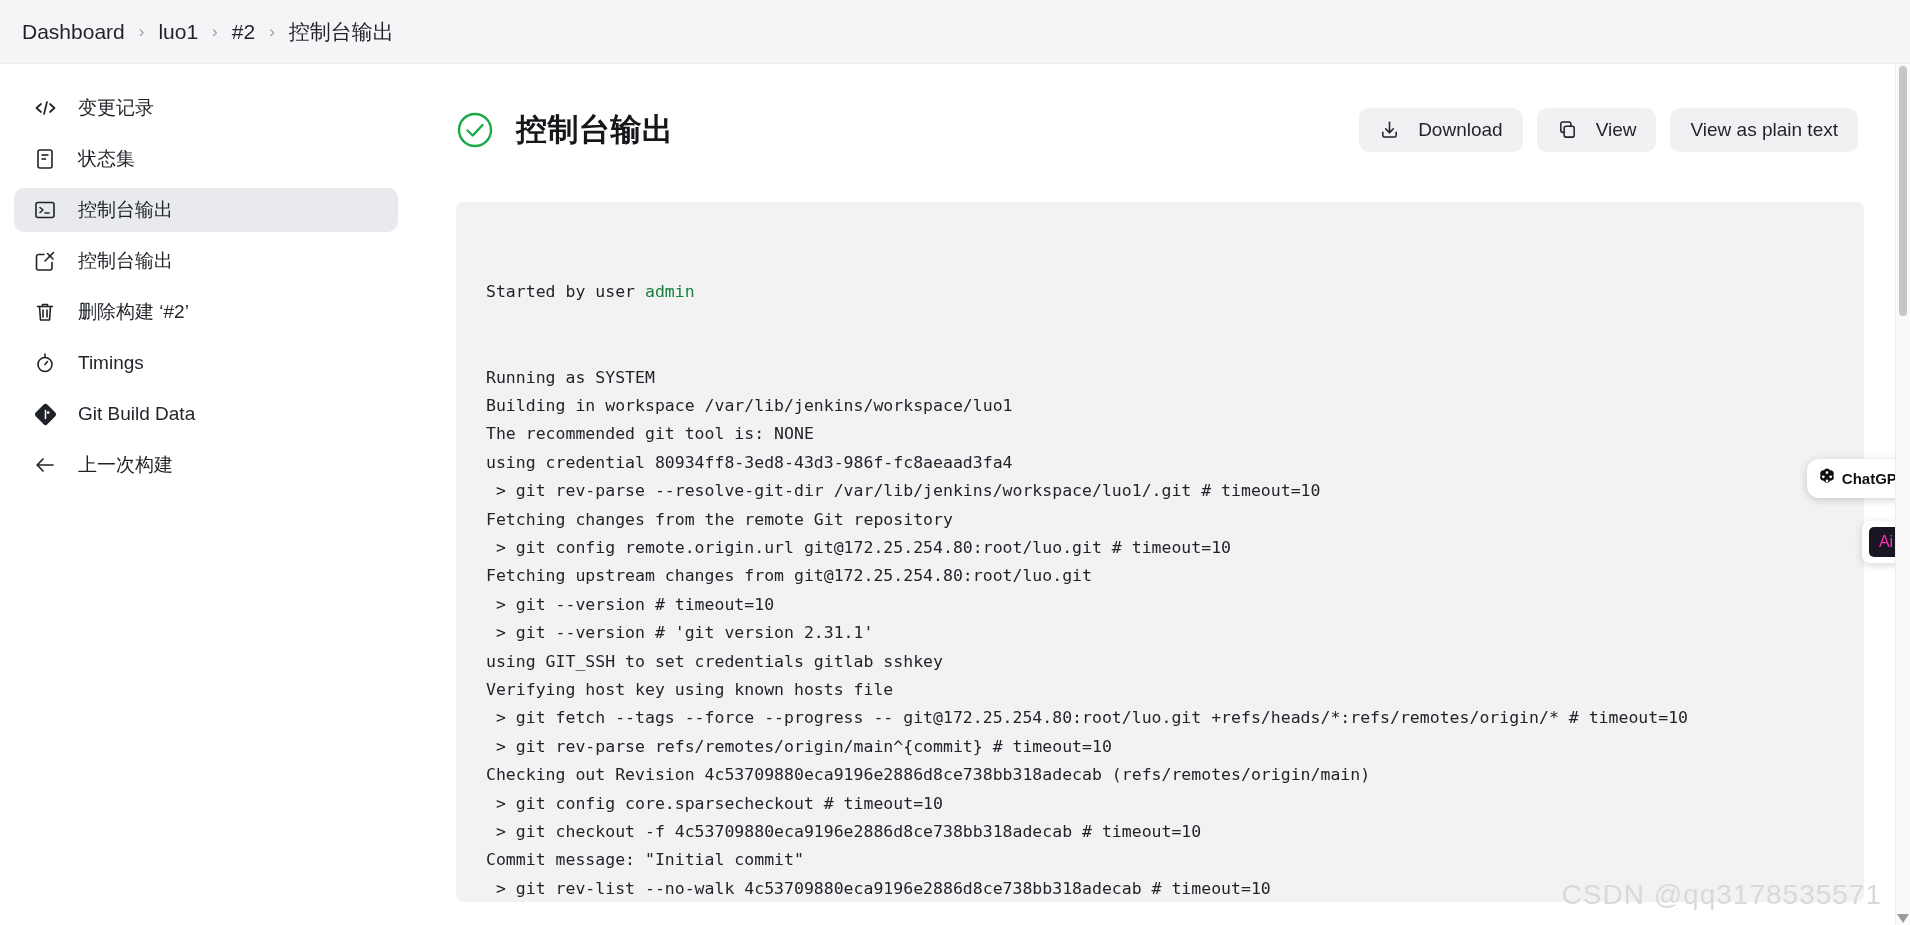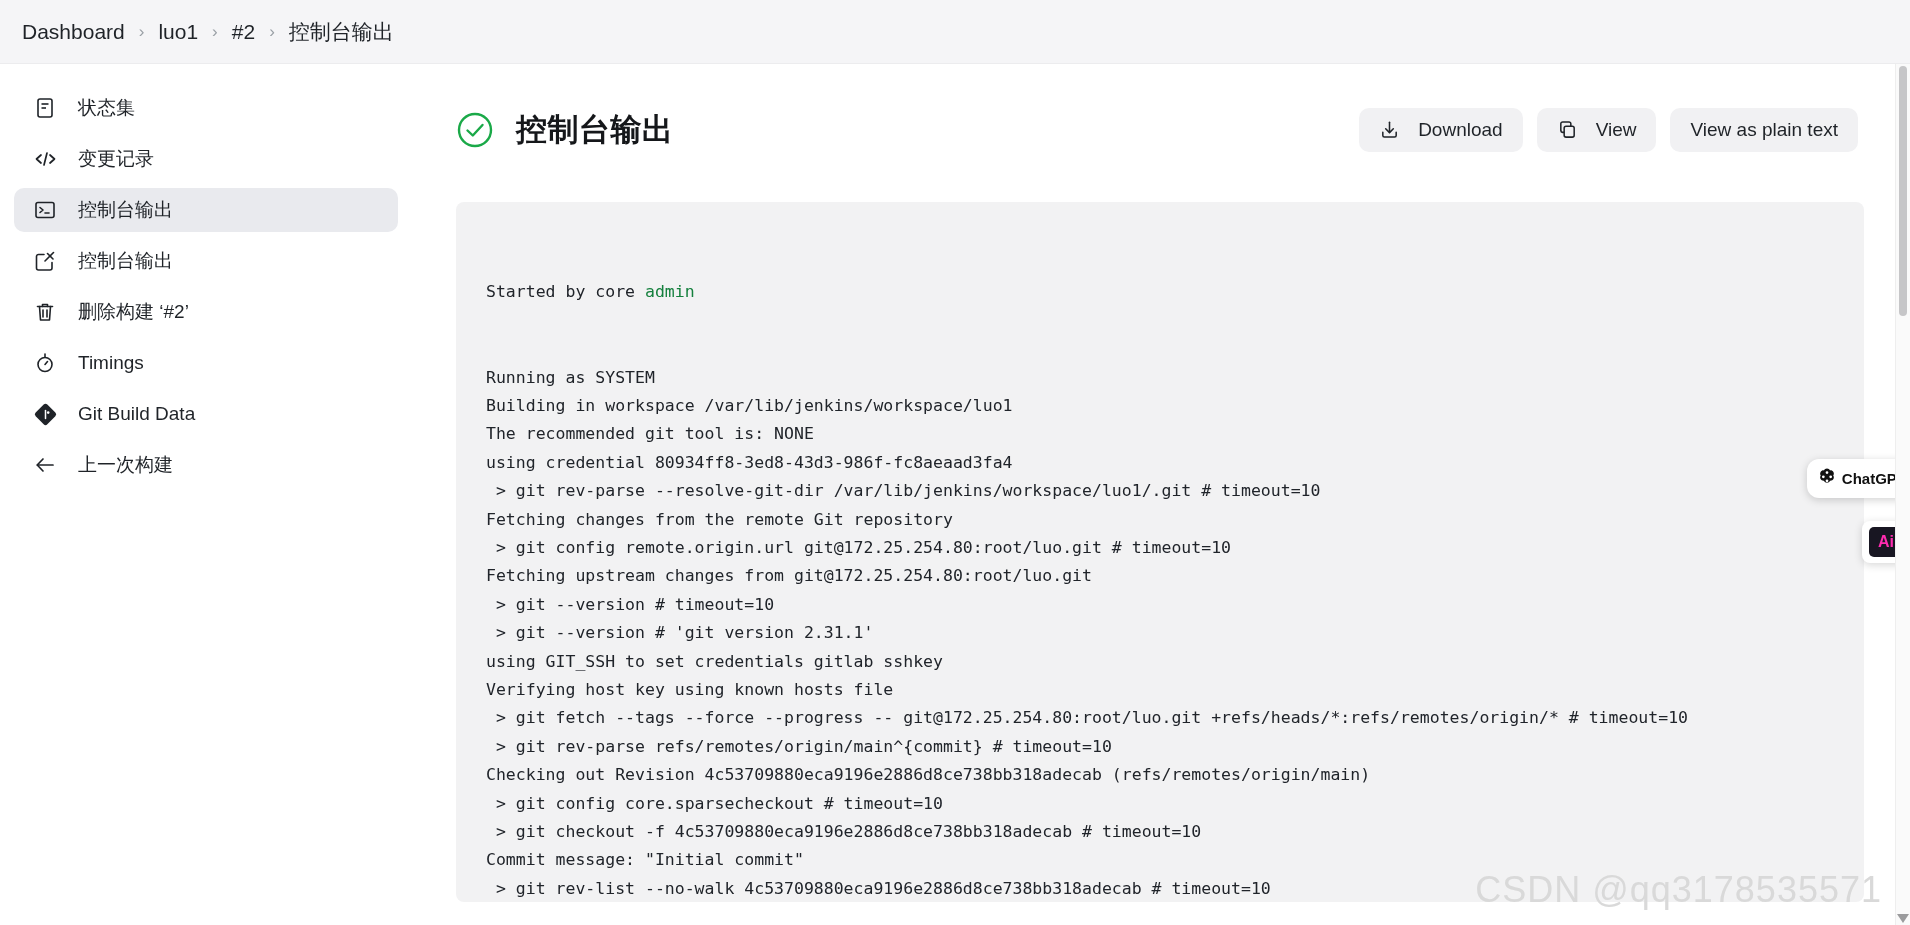--- a/index.html
+++ b/index.html
@@ -200,21 +200,21 @@
   }
   .ai-inner {
     width: 34px;
     height: 30px;
     background: #181622;
     border-radius: 5px;
     display: flex;
     align-items: center;
     justify-content: center;
     font-size: 16px;
-    font-weight: 700;
+    font-weight: 400;
     color: #ff2bb0;
     letter-spacing: 0px;
   }
 
   
   .vscroll {
     position: absolute;
     right: 0;
     top: 64px;
     width: 14px;
@@ -239,21 +239,21 @@
     border-left: 6px solid transparent;
     border-right: 6px solid transparent;
     border-top: 9px solid #9b9b9d;
   }
 
   
   .watermark {
     position: absolute;
     right: 28px;
     bottom: 14px;
-    font-size: 36px;
+    font-size: 28px;
     color: #d9d9d9;
     letter-spacing: 1px;
     user-select: none;
     pointer-events: none;
     white-space: nowrap;
   }
 </style>
 </head>
 <body>
 
@@ -268,38 +268,38 @@
     <span class="crumb">控制台输出</span>
   </div>
 </div>
 
 <div class="body-wrap">
 
   <nav class="sidebar">
 
     <div class="side-item">
       <span class="side-ico">
+        <svg width="25" height="24" viewBox="0 0 25 24" fill="none" stroke="#1f2328" stroke-width="1.7" stroke-linecap="round" stroke-linejoin="round">
+          <polyline points="8,8 3.5,12 8,16"></polyline>
+            <polyline points="17,8 21.5,12 17,16"></polyline>
+            <line x1="14" y1="6" x2="11" y2="18"></line>
+        </svg>
+      </span>
+      <span>变更记录</span>
+    </div>
+
+    <div class="side-item">
+      <span class="side-ico">
         <svg width="24" height="24" viewBox="0 0 24 24" fill="none" stroke="#1f2328" stroke-width="1.6">
           <rect x="5" y="3" width="14" height="18" rx="2"></rect>
             <line x1="8.5" y1="8" x2="15.5" y2="8"></line>
             <line x1="8.5" y1="12" x2="13" y2="12"></line>
         </svg>
       </span>
       <span>状态集</span>
-    </div>
-
-    <div class="side-item">
-      <span class="side-ico">
-        <svg width="25" height="24" viewBox="0 0 25 24" fill="none" stroke="#1f2328" stroke-width="1.7" stroke-linecap="round" stroke-linejoin="round">
-          <polyline points="8,8 3.5,12 8,16"></polyline>
-            <polyline points="17,8 21.5,12 17,16"></polyline>
-            <line x1="14" y1="6" x2="11" y2="18"></line>
-        </svg>
-      </span>
-      <span>变更记录</span>
     </div>
 
     <div class="side-item active">
       <span class="side-ico">
         <svg width="24" height="24" viewBox="0 0 24 24" fill="none" stroke="#1f2328" stroke-width="1.6" stroke-linecap="round" stroke-linejoin="round">
           <rect x="3" y="4.5" width="18" height="15" rx="2"></rect>
             <polyline points="7,9.5 10,12 7,14.5"></polyline>
             <line x1="12" y1="15" x2="16" y2="15"></line>
         </svg>
       </span>
@@ -402,21 +402,21 @@
         </button>
 
         <button class="btn">
           <span>View as plain text</span>
         </button>
       </div>
     </div>
 
     <section class="console">
       <div class="log">
-        <div><span>Started by core </span><a class="user" href="#">admin</a></div>
+        <div><span>Started by user </span><a class="user" href="#">admin</a></div>
         <div><div>Running as SYSTEM</div><div>Building in workspace /var/lib/jenkins/workspace/luo1</div><div>The recommended git tool is: NONE</div><div>using credential 80934ff8-3ed8-43d3-986f-fc8aeaad3fa4</div><div> &gt; git rev-parse --resolve-git-dir /var/lib/jenkins/workspace/luo1/.git # timeout=10</div><div>Fetching changes from the remote Git repository</div><div> &gt; git config remote.origin.url git@172.25.254.80:root/luo.git # timeout=10</div><div>Fetching upstream changes from git@172.25.254.80:root/luo.git</div><div> &gt; git --version # timeout=10</div><div> &gt; git --version # 'git version 2.31.1'</div><div>using GIT_SSH to set credentials gitlab sshkey</div><div>Verifying host key using known hosts file</div><div> &gt; git fetch --tags --force --progress -- git@172.25.254.80:root/luo.git +refs/heads/*:refs/remotes/origin/* # timeout=10</div><div> &gt; git rev-parse refs/remotes/origin/main^{commit} # timeout=10</div><div>Checking out Revision 4c53709880eca9196e2886d8ce738bb318adecab (refs/remotes/origin/main)</div><div> &gt; git config core.sparsecheckout # timeout=10</div><div> &gt; git checkout -f 4c53709880eca9196e2886d8ce738bb318adecab # timeout=10</div><div>Commit message: "Initial commit"</div><div> &gt; git rev-list --no-walk 4c53709880eca9196e2886d8ce738bb318adecab # timeout=10</div></div>
         
       </div>
     </section>
 
     <div class="rail">
       <div class="chatgpt-pill">
         <span>
           <svg width="22" height="22" viewBox="0 0 24 24" fill="#111">
             <path d="M12 2.6c-1.5 0-2.8.9-3.4 2.2-1.4-.2-2.8.4-3.6 1.7-.7 1.3-.6 2.8.2 3.9-.8 1.1-.9 2.6-.2 3.9.8 1.3 2.2 1.9 3.6 1.7.6 1.3 1.9 2.2 3.4 2.2s2.8-.9 3.4-2.2c1.4.2 2.8-.4 3.6-1.7.7-1.3.6-2.8-.2-3.9.8-1.1.9-2.6.2-3.9-.8-1.3-2.2-1.9-3.6-1.7C14.8 3.5 13.5 2.6 12 2.6zm0 3.1a1.5 1.5 0 1 1 0 3 1.5 1.5 0 0 1 0-3zm-4 4.6a1.5 1.5 0 1 1 0 3 1.5 1.5 0 0 1 0-3zm8 0a1.5 1.5 0 1 1 0 3 1.5 1.5 0 0 1 0-3zm-4 4.4a1.5 1.5 0 1 1 0 3 1.5 1.5 0 0 1 0-3z"></path>

